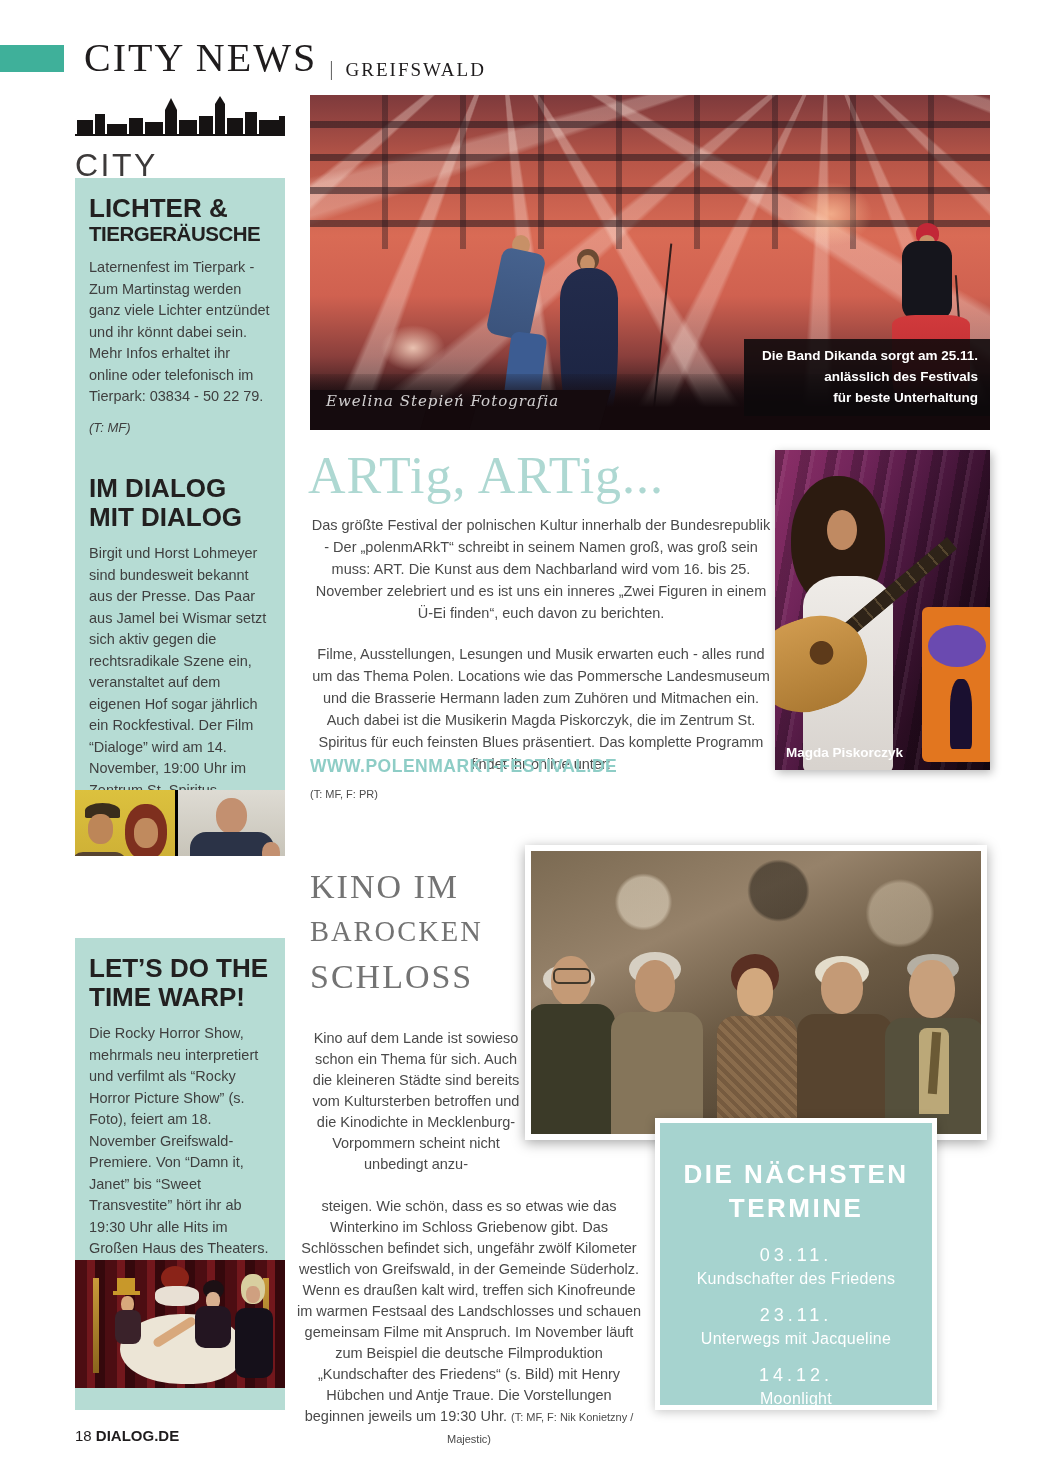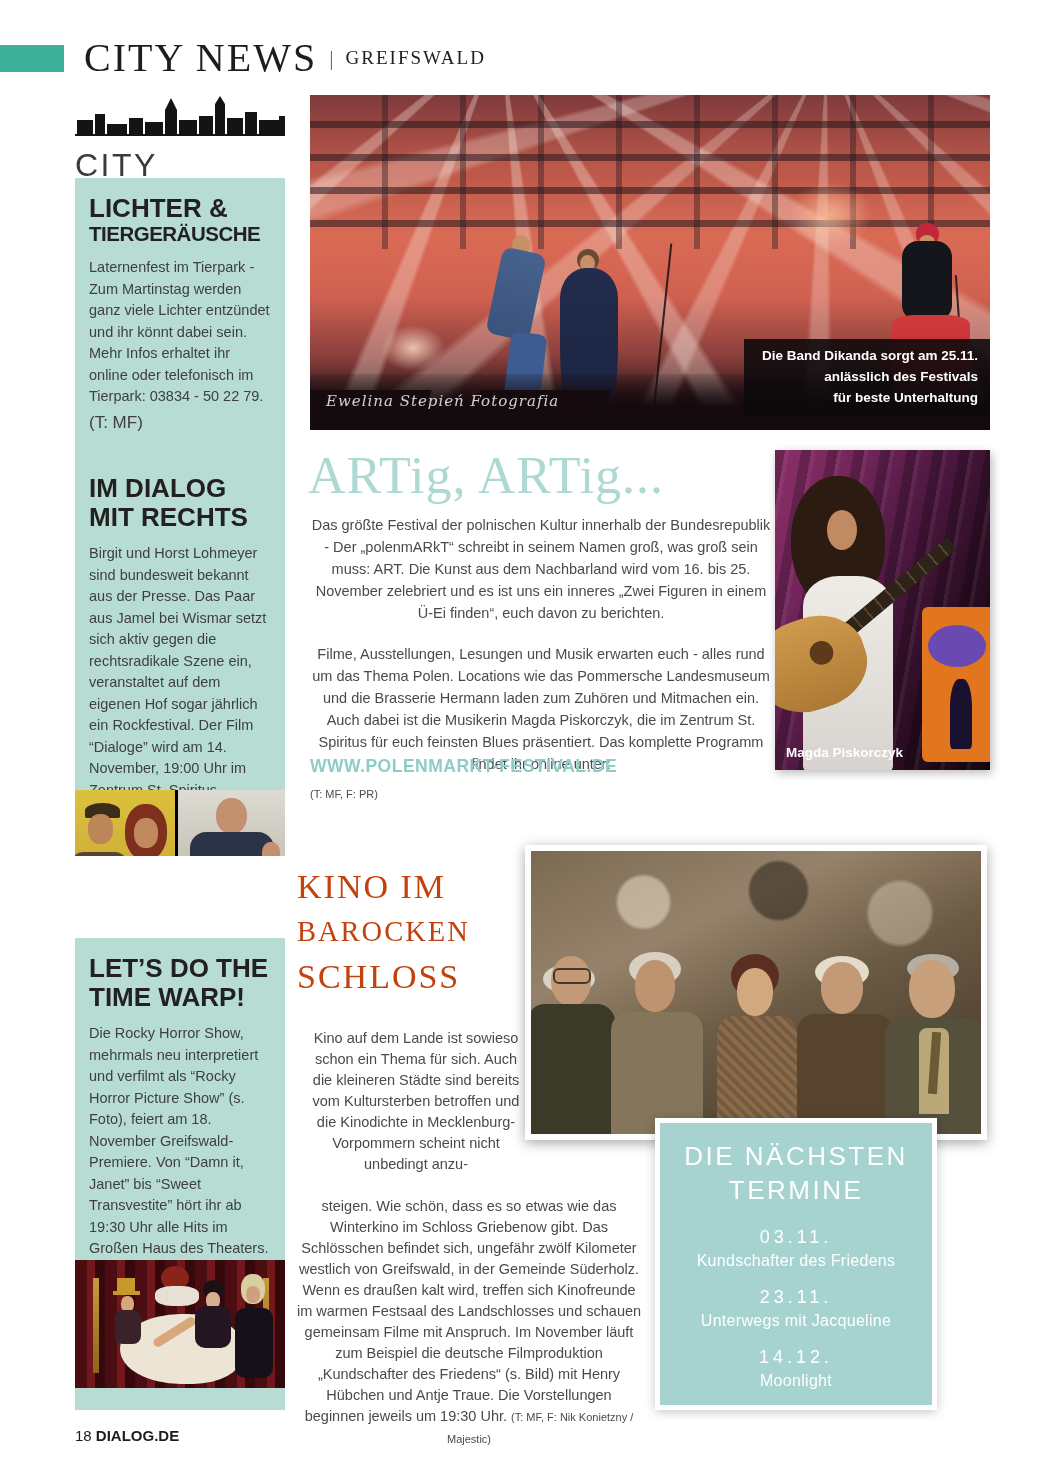--- a/index.html
+++ b/index.html
@@ -5,40 +5,40 @@
   html,body { margin:0; padding:0; background:#e9e9e9; }
   .page {
     position:relative; width:1040px; height:1471px; margin:0 auto;
     background:#ffffff; overflow:hidden;
     font-family:"Liberation Sans", sans-serif; color:#3f3f3f;
   }
   .abs { position:absolute; }
 
   
   .header-bar { left:0; top:45px; width:64px; height:27px; background:#3fb09a; }
-  .header-line { left:84px; top:34px; display:flex; align-items:center; gap:12px; }
+  .header-line { left:84px; top:34px; display:flex; align-items:flex-end; gap:12px; }
   .header-title { font-family:"Liberation Serif", serif; font-size:40px; color:#1f1c1d; letter-spacing:2px; }
   .header-divider { font-family:"Liberation Serif", serif; font-size:22px; color:#6b6b6b; font-weight:300; }
   .header-section { font-family:"Liberation Serif", serif; font-size:19px; color:#1f1c1d; letter-spacing:2px; }
 
   
   .logo { left:75px; top:96px; width:210px; }
   .logo-text { font-size:32px; font-weight:300; color:#3d3a3a; letter-spacing:2.5px; margin-top:1px; }
   .logo-underline { height:7px; background:#a9d6ce; margin-top:6px; width:210px; }
 
   
   .side-box { left:75px; width:210px; background:#b6dcd4; overflow:hidden; }
   .box-lichter { top:178px; height:301px; }
   .box-dialog { top:458px; height:398px; }
   .box-timewarp { top:938px; height:472px; }
   .box-pad { padding:16px 14px 0 14px; }
   .box-h { font-size:26px; font-weight:800; color:#222020; line-height:1.1; }
   .box-h-small { font-size:20.5px; letter-spacing:-0.5px; }
   .box-body { margin-top:12px; font-size:14.5px; line-height:21.5px; color:#3f3f3f; }
-  .box-credit { margin-top:5px; font-size:17px; color:#3f3f3f; }
+  .box-credit { margin-top:12px; font-size:13px; color:#3f3f3f;font-style:italic; }
   .box-photo { position:absolute; left:0; width:210px; overflow:hidden; }
 
   
   .photo-dialog { top:332px; height:115px; background:#000; }
   .pd-left { position:absolute; left:0; top:0; width:100px; height:115px; background:linear-gradient(#dcc13e,#c5a530); overflow:hidden; }
   .pd-right { position:absolute; left:103px; top:0; width:107px; height:115px; background:linear-gradient(#dedbd3,#b7b3a6); overflow:hidden; }
   .pd-cap { position:absolute; left:10px; top:13px; width:35px; height:15px; background:#3a2d1c; border-radius:50% 50% 10% 10%; }
   .pd-face1 { position:absolute; left:13px; top:24px; width:25px; height:30px; background:#bd8658; border-radius:45%; }
   .pd-body1 { position:absolute; left:-4px; top:62px; width:56px; height:55px; background:#564330; border-radius:12px 12px 0 0; }
   .pd-hair2 { position:absolute; left:50px; top:14px; width:42px; height:56px; background:#7e2f1e; border-radius:46%; }
@@ -115,21 +115,21 @@
   .mg-neck { position:absolute; left:62px; top:182px; width:150px; height:15px; background:#2e2318; transform:rotate(-40deg); transform-origin:left center;
     background-image:repeating-linear-gradient(90deg,#2e2318 0 12px,#55452e 12px 14px); }
   .mg-guitar { position:absolute; left:-20px; top:168px; width:112px; height:92px; transform:rotate(-18deg); border-radius:46%;
     background:radial-gradient(circle at 62% 42%, #5d3a1a 0 13%, transparent 14%), linear-gradient(#cf9a4e,#ac7a33); }
   .mg-paint { position:absolute; right:-4px; bottom:8px; width:72px; height:155px; background:#e2761f; border-radius:6px; overflow:hidden; }
   .mg-paint-blob { position:absolute; left:6px; top:18px; width:58px; height:42px; background:#6a4ab0; border-radius:50%; }
   .mg-paint-fig { position:absolute; left:28px; top:72px; width:22px; height:70px; background:#1a1030; border-radius:40% 40% 10% 10%; }
   .photo-cap { position:absolute; left:11px; bottom:10px; color:#ffffff; font-weight:700; font-size:13.5px; }
 
   
-  .kino-title { left:297px; top:864px; font-family:"Liberation Serif", serif; color:#c2410c; letter-spacing:2px; line-height:45px; }
+  .kino-title { left:310px; top:864px; font-family:"Liberation Serif", serif; color:#737373; letter-spacing:2px; line-height:45px; }
   .kino-title .t1,.kino-title .t3 { font-size:34px; display:block; }
   .kino-title .t2 { font-size:28.5px; display:block; }
   .kino-t1 { left:310px; top:1028px; width:212px; font-size:14.5px; line-height:21px; }
   .kino-t2 { left:296px; top:1196px; width:346px; font-size:14.5px; line-height:21px; }
   .inline-credit { font-size:11px; color:#4a4a4a; }
 
   
   .photo-kino { left:525px; top:845px; width:450px; height:283px; border:6px solid #ffffff; box-shadow:0 3px 12px rgba(0,0,0,0.35); overflow:hidden;
     background:
       radial-gradient(circle at 25% 18%, rgba(240,230,210,0.5) 0 6%, transparent 7%),
@@ -141,21 +141,21 @@
   .kp-head { position:absolute; border-radius:48%; }
   .kp-body { position:absolute; border-radius:18px 18px 0 0; }
   .kp-glasses { position:absolute; width:34px; height:12px; border:2.5px solid #41382b; border-radius:6px; background:transparent; }
   .kp-vest { position:absolute; background:#bba878; }
   .kp-tie { position:absolute; background:#6b5a35; }
   .kp-check { background-image:repeating-linear-gradient(45deg, rgba(60,40,25,0.25) 0 4px, transparent 4px 8px); }
 
   
   .termine { left:655px; top:1118px; width:272px; height:282px; background:#a6d3cf; border:5px solid #ffffff;
     box-shadow:0 2px 10px rgba(0,0,0,0.22); color:#ffffff; text-align:center; }
-  .termine-title { margin-top:16px; font-size:26px; line-height:34px; letter-spacing:2.5px; font-weight:400; }
+  .termine-title { margin-top:34px; font-size:26px; line-height:34px; letter-spacing:2.5px; font-weight:700; }
   .termine-list { margin-top:16px; }
   .termine-date { font-size:18px; line-height:28px; letter-spacing:4px; }
   .termine-film { font-size:16px; line-height:20px; margin-bottom:12px; letter-spacing:0.3px; }
 
   
   .footer { left:75px; top:1427px; font-size:15px; color:#1f1c1d; }
   .footer .brand { font-weight:700; }
 </style>
 </head>
 <body>
@@ -201,21 +201,21 @@
       <div class="box-h">LICHTER &amp;</div>
       <div class="box-h box-h-small">TIERGERÄUSCHE</div>
       <div class="box-body">Laternenfest im Tierpark - Zum Martinstag werden ganz viele Lichter entzündet und ihr könnt dabei sein. Mehr Infos erhaltet ihr online oder telefonisch im Tierpark: 03834 - 50 22 79.</div>
       <div class="box-credit">(T: MF)</div>
     </div>
   </div>
 
   <div class="abs side-box box-dialog">
     <div class="box-pad">
       <div class="box-h">IM DIALOG</div>
-      <div class="box-h">MIT RECHTS</div>
+      <div class="box-h">MIT DIALOG</div>
       <div class="box-body">Birgit und Horst Lohmeyer sind bundesweit bekannt aus der Presse. Das Paar aus Jamel bei Wismar setzt sich aktiv gegen die rechtsradikale Szene ein, veranstaltet auf dem eigenen Hof sogar jährlich ein Rockfestival. Der Film “Dialoge” wird am 14. November, 19:00 Uhr im Zentrum St. Spiritus gezeigt.</div>
       <div class="box-credit">(T: MF, F: Carmen Blazejewski)</div>
     </div>
     <div class="box-photo photo-dialog">
       <div class="pd-left">
         <div class="pd-cap"></div>
         <div class="pd-face1"></div>
         <div class="pd-body1"></div>
         <div class="pd-hair2"></div>
         <div class="pd-face2"></div>

